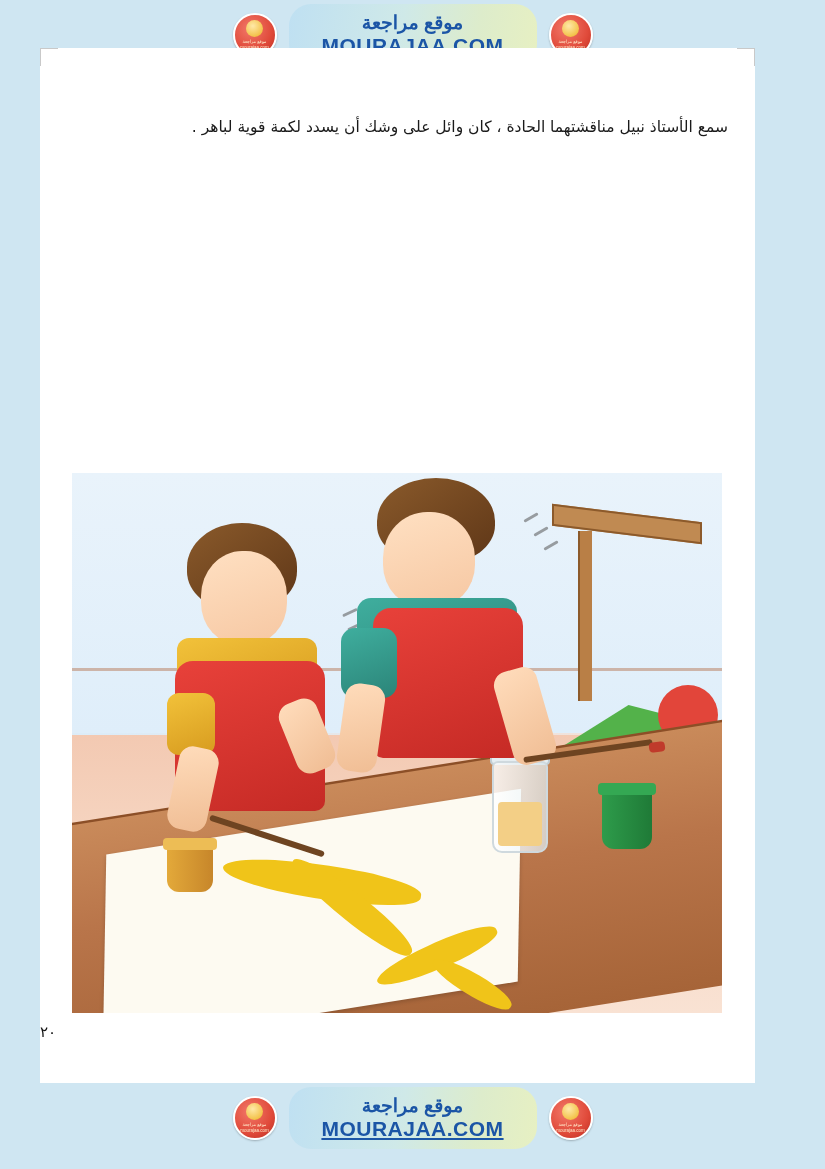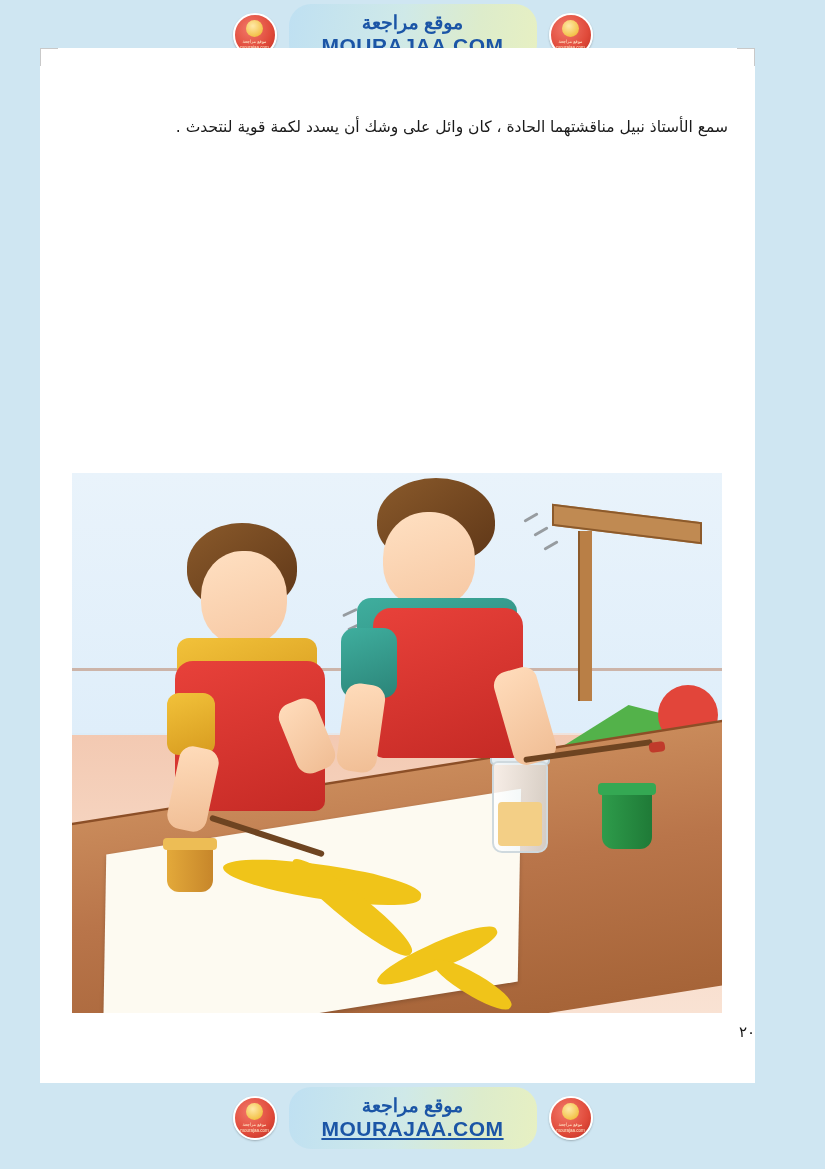--- a/index.html
+++ b/index.html
@@ -317,21 +317,21 @@
     height: 3px;
     background: #555;
     border-radius: 2px;
     opacity: .55;
   }
 
   .page-number {
     position: absolute;
     left: 0; right: 0;
     top: 975px;
-    text-align: right;
+    text-align: left;
     font-family: "DejaVu Sans", sans-serif;
     font-size: 15px;
     color: #111;
     direction: rtl;
   }
 </style>
 </head>
 <body>
 
 <div class="banner top">
@@ -349,21 +349,21 @@
     <span>موقع مراجعة</span>
     <span>mourajaa.com</span>
   </div>
 </div>
 
 <div class="page-sheet">
   <div class="corner tl"></div>
   <div class="corner tr"></div>
 
   <div class="text-block">
-    <p class="para">سمع الأستاذ نبيل مناقشتهما الحادة ، كان وائل على وشك أن يسدد لكمة قوية لنتحدث .</p>
+    <p class="para">سمع الأستاذ نبيل مناقشتهما الحادة ، كان وائل على وشك أن يسدد لكمة قوية لباهر .</p>
   </div>
 
   <div class="illustration">
     <div class="ill-bg-sky"></div>
     <div class="wall"></div>
     <div class="wall-line" style="top:195px"></div>
     <div class="floor"></div>
 
     <div class="shelf"></div>
     <div class="shelf-leg"></div>

